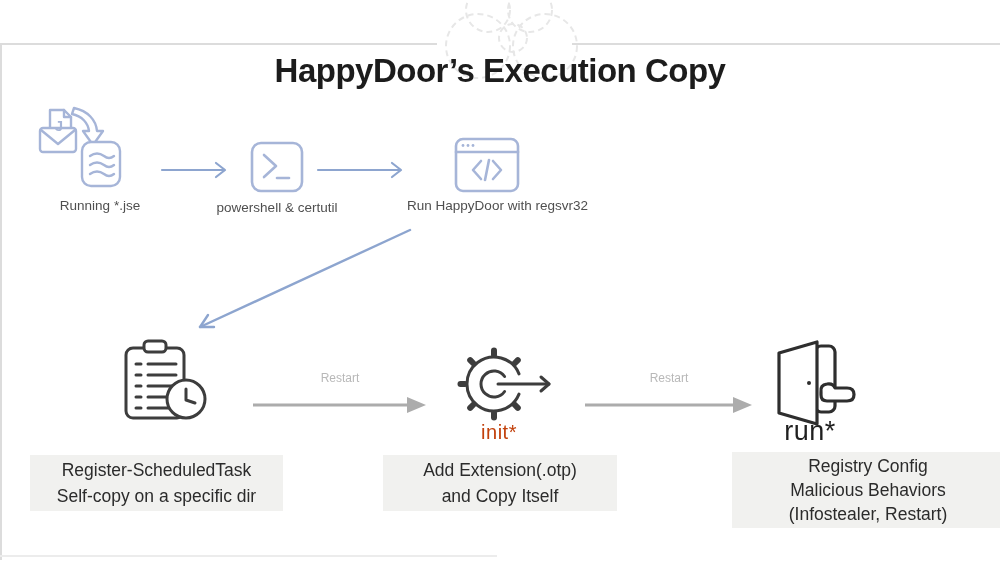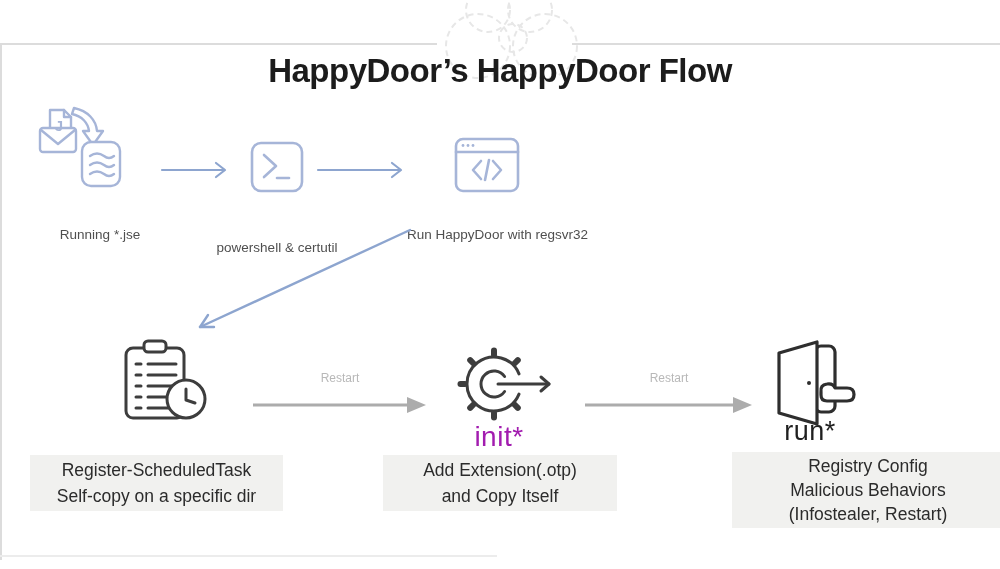--- a/index.html
+++ b/index.html
@@ -6,25 +6,25 @@
   .canvas{position:relative;width:1000px;height:569px;background:#ffffff;overflow:hidden;
           font-family:"Liberation Sans",sans-serif;color:#222;}
   .abs{position:absolute;}
   
   .frame-line{background:#dcdcdc;}
   .frame-line.bottom{background:#ececec;}
   
   .title{left:0;top:52px;width:1000px;text-align:center;font-size:33px;font-weight:600;
          color:#1c1c1c;letter-spacing:-0.5px;z-index:3;}
   
-  .step-label{font-size:13.5px;color:#4f4f4f;text-align:center;margin-top:29px;}
+  .step-label{font-size:13.5px;color:#4f4f4f;text-align:center;}
   
   .stage-label{text-align:center;letter-spacing:0.5px;}
   .stage-label.install{color:#a3a3a3;font-size:27px;}
-  .stage-label.init{color:#a21caf;font-size:28px;}
+  .stage-label.init{color:#c2410c;font-size:20px;}
   .stage-label.run{color:#1f1f1f;font-size:27px;}
   .restart-label{font-size:12px;color:#b8b8b8;text-align:center;}
   
   .note-box{background:#f1f1ef;color:#2b2b2b;font-size:17.5px;text-align:center;
             display:flex;flex-direction:column;justify-content:center;line-height:1.5;}
   .note-box.three{line-height:1.38;}
   svg{display:block;}
 </style>
 </head>
 <body>
@@ -39,21 +39,21 @@
       <circle cx="125" cy="58" r="32"></circle>
       <circle cx="93" cy="50" r="14"></circle>
     </g>
   </svg>
 
   <div class="abs frame-line" style="left:0;top:43px;width:437px;height:2px;"></div>
   <div class="abs frame-line" style="left:572px;top:43px;width:428px;height:2px;"></div>
   <div class="abs frame-line" style="left:0;top:43px;width:2px;height:517px;"></div>
   <div class="abs frame-line bottom" style="left:0;top:555px;width:497px;height:2px;"></div>
 
-  <div class="abs title">HappyDoor’s HappyDoor Flow</div>
+  <div class="abs title">HappyDoor’s Execution Copy</div>
 
   <svg class="abs" style="left:38px;top:106px;" width="100" height="90" viewBox="0 0 100 90">
     <g fill="none" stroke="#a6b5d8" stroke-width="2.4" stroke-linecap="round" stroke-linejoin="round">
       <path d="M12,4 h14 l7,7 v19 h-21 z"></path>
       <path d="M26,4 v7 h7"></path>
       <rect x="2" y="22" width="36" height="24" rx="3" fill="#ffffff"></rect>
       <polyline points="3,24 20,38 37,24"></polyline>
       <path d="M36,2 C50,5 58,14 59,25 L65,25 L55,39 L45,25 L51,25 C50,17 44,10 34,8 Z"></path>
       <rect x="44" y="36" width="38" height="44" rx="9" fill="#ffffff"></rect>
       <path d="M52,50 q7,-5 14,0 q5,4 10,0"></path>
@@ -71,21 +71,21 @@
     </g>
   </svg>
 
   <svg class="abs" style="left:250px;top:141px;" width="54" height="52" viewBox="0 0 54 52">
     <g fill="none" stroke="#a6b5d8" stroke-width="2.6" stroke-linecap="round" stroke-linejoin="round">
       <rect x="2" y="2" width="50" height="48" rx="9"></rect>
       <polyline points="14,14 26,25 14,36"></polyline>
       <line x1="27" y1="37" x2="39" y2="37"></line>
     </g>
   </svg>
-  <div class="abs step-label" style="left:197px;top:211px;width:160px;">powershell &amp; certutil</div>
+  <div class="abs step-label" style="left:197px;top:200px;width:160px;">powershell &amp; certutil</div>
 
   <svg class="abs" style="left:316px;top:160px;" width="92" height="20" viewBox="0 0 92 20">
     <g fill="none" stroke="#8da5cf" stroke-width="2.2" stroke-linecap="round" stroke-linejoin="round">
       <line x1="2" y1="10" x2="84" y2="10"></line>
       <polyline points="76,3 85,10 76,17"></polyline>
     </g>
   </svg>
 
   <svg class="abs" style="left:454px;top:137px;" width="66" height="56" viewBox="0 0 66 56">
     <g fill="none" stroke="#a6b5d8" stroke-width="2.6" stroke-linecap="round" stroke-linejoin="round">

